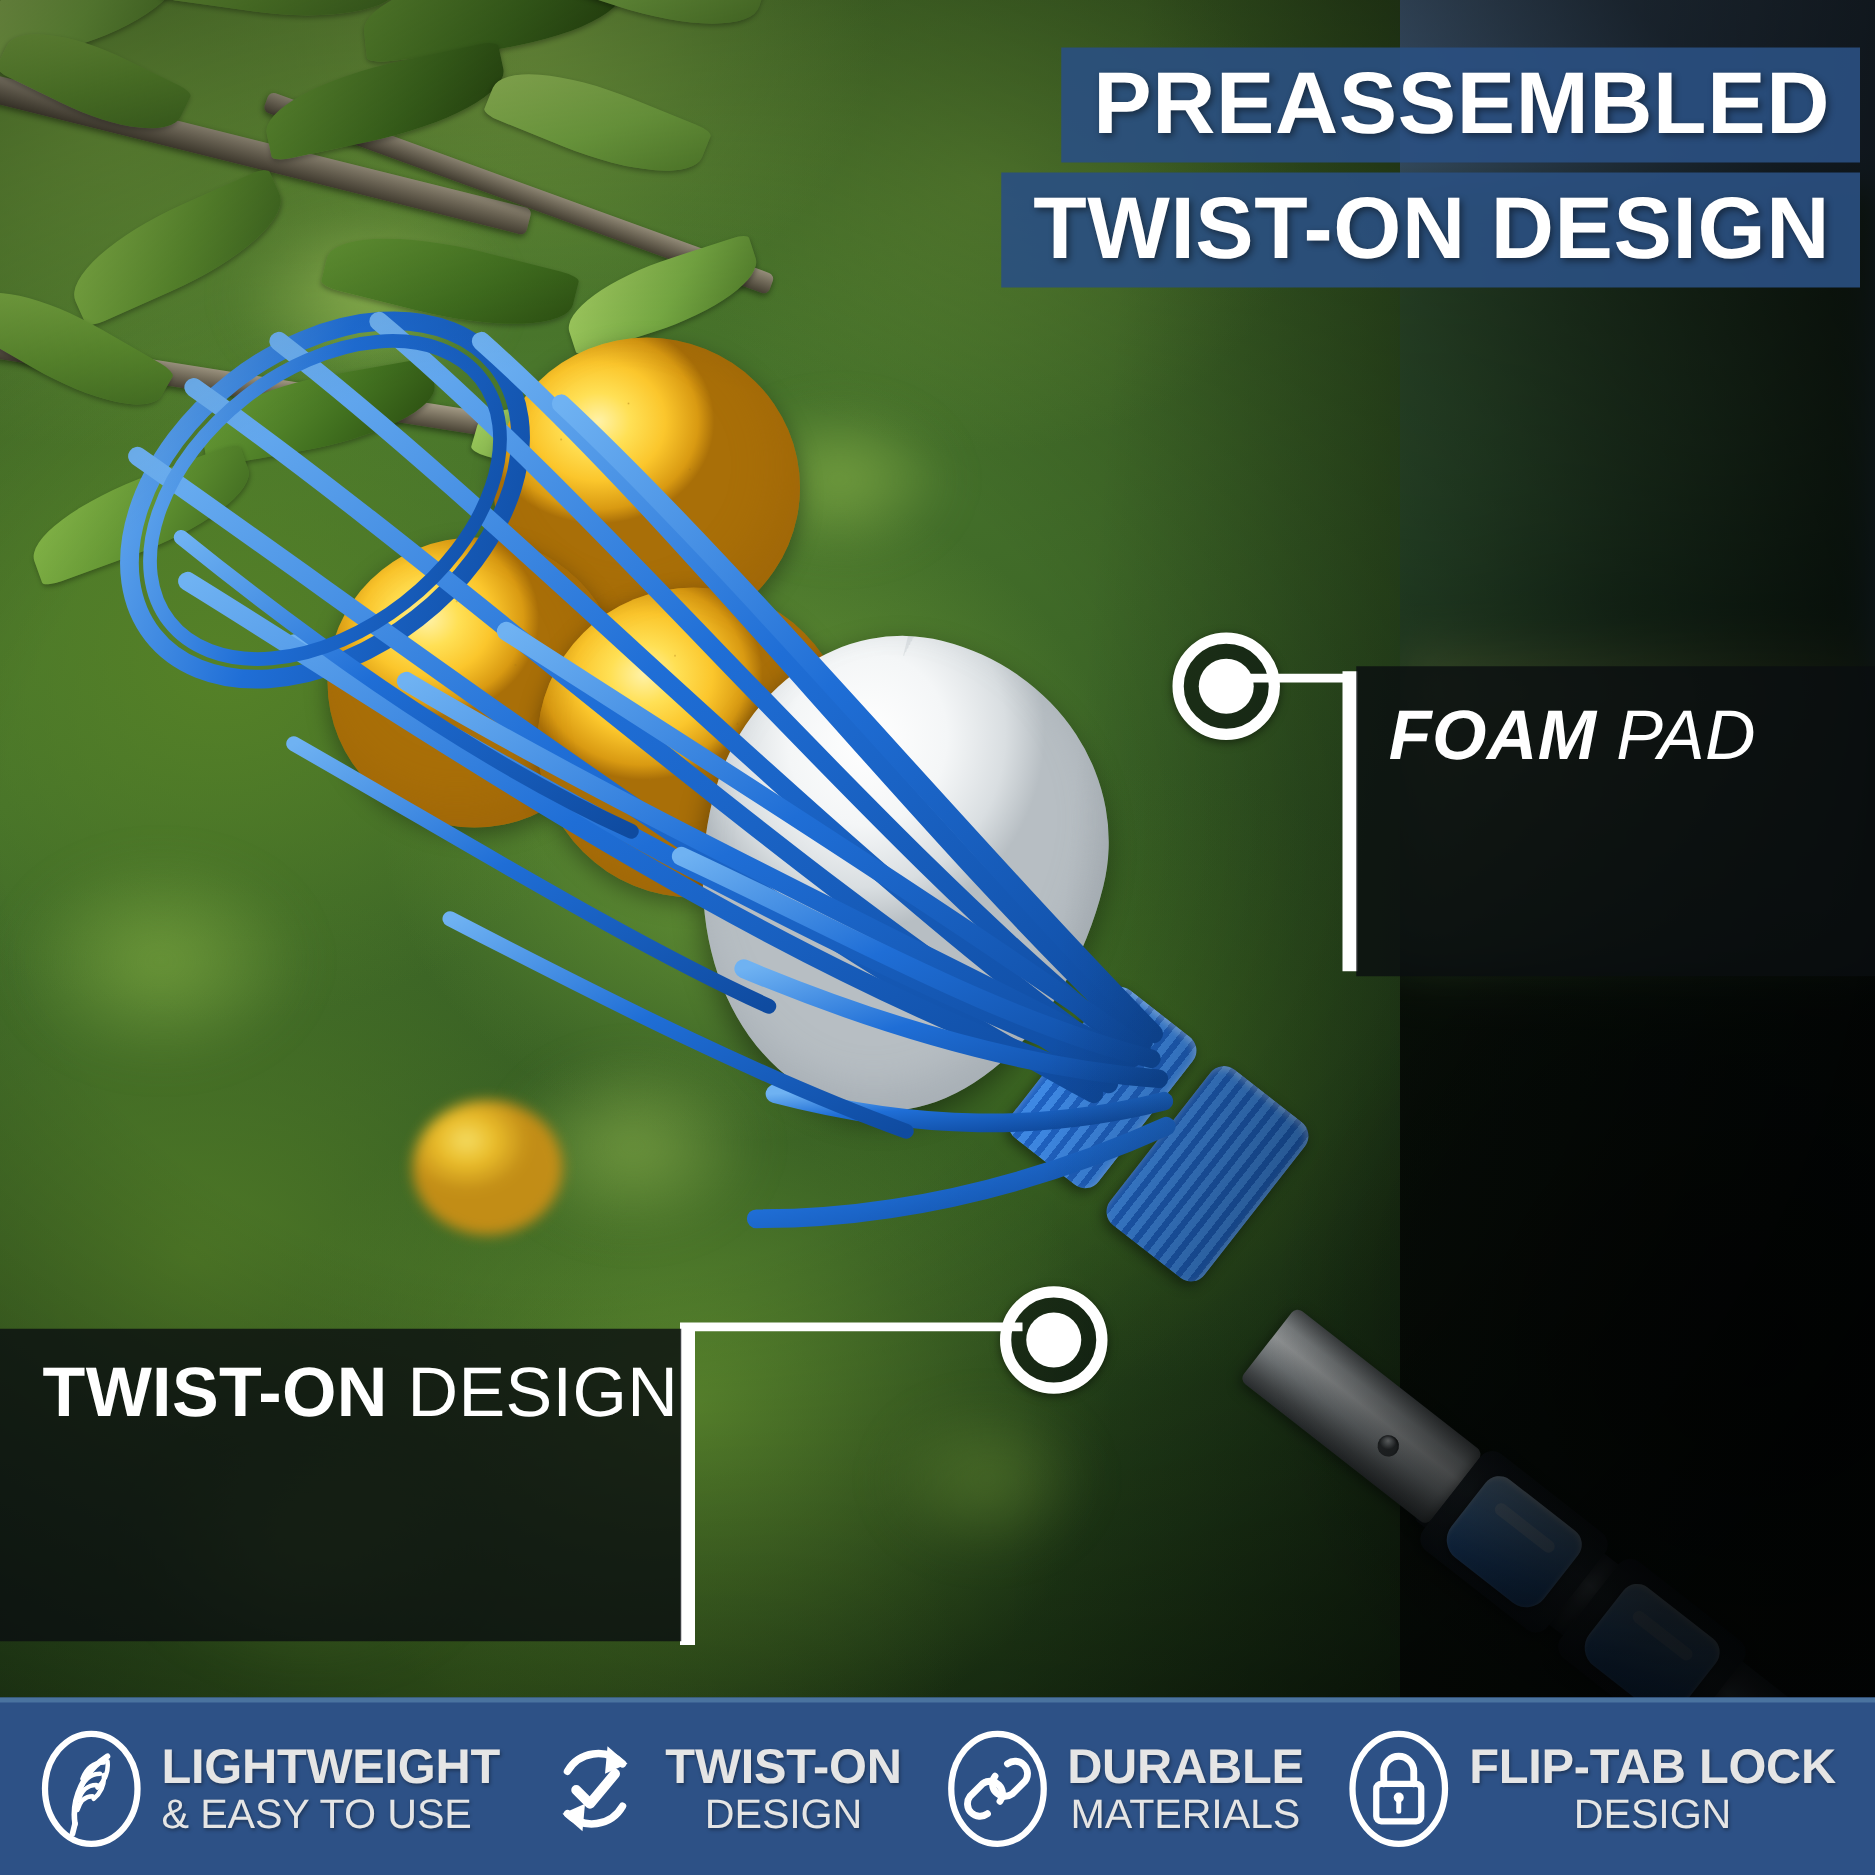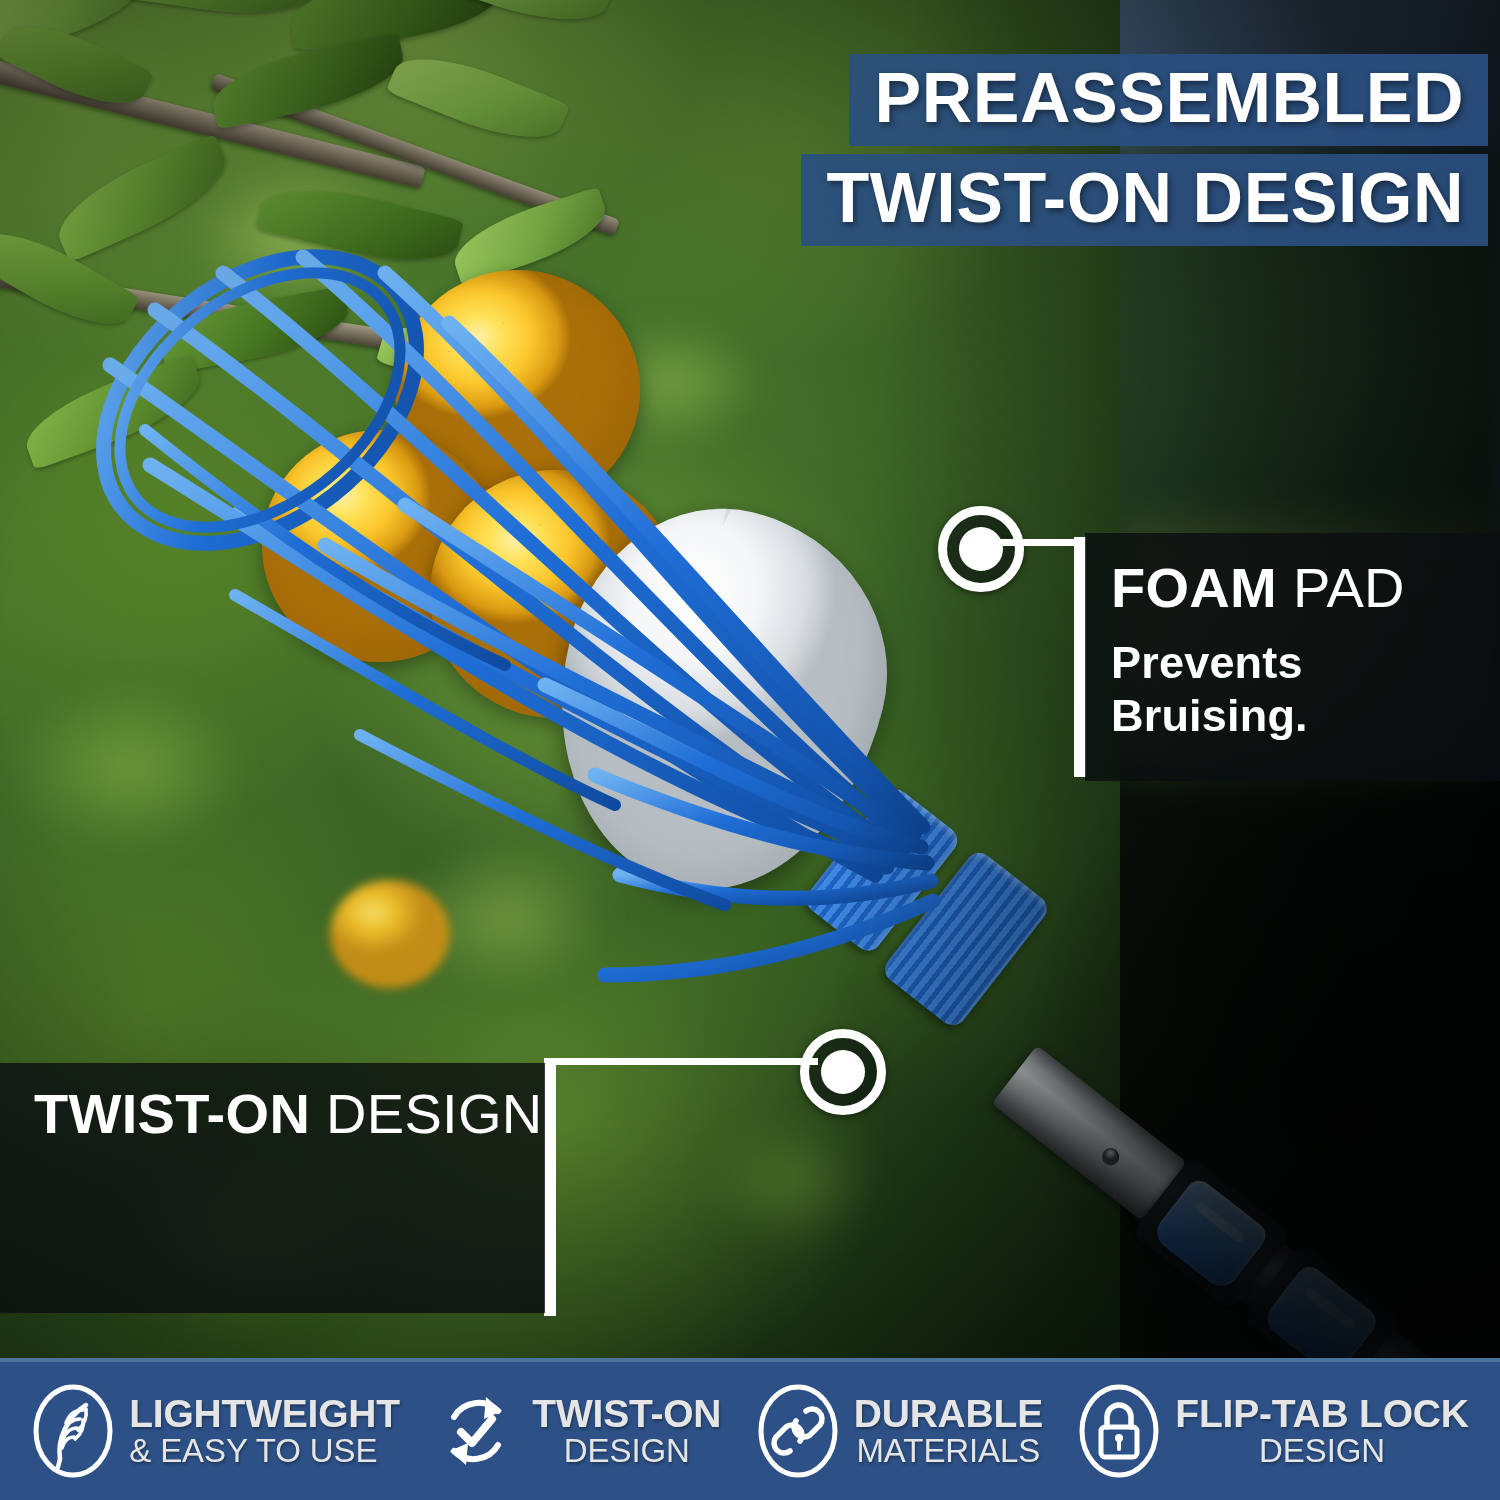--- a/index.html
+++ b/index.html
@@ -180,21 +180,21 @@
     background:
       radial-gradient(78% 64% at 30% 44%, rgba(0,0,0,0) 38%, rgba(0,0,0,.30) 72%, rgba(0,0,0,.62) 100%),
       linear-gradient(275deg, rgba(2,8,10,.80) 0%, rgba(2,8,10,.50) 18%, rgba(0,0,0,0) 44%);
   }
   .vignette-br{
     position:absolute;right:0;bottom:120px;width:780px;height:760px;pointer-events:none;
     background:radial-gradient(70% 70% at 88% 60%, rgba(0,0,0,.55) 0%, rgba(0,0,0,0) 72%);
   }
 
   
-  .headline{position:absolute;right:12px;top:54px;display:flex;flex-direction:column;align-items:flex-end;gap:8px;}
+  .headline{position:absolute;right:12px;top:38px;display:flex;flex-direction:column;align-items:flex-end;gap:8px;}
   .band{
     background:rgba(42,79,128,.92);
     color:#fff;font-weight:bold;letter-spacing:.5px;
     padding:9px 24px 13px 26px;line-height:1;
     text-shadow:2px 3px 6px rgba(0,0,0,.45);
     white-space:nowrap;
   }
   .band1{font-size:70px;}
   .band2{font-size:70px;}
 
@@ -211,21 +211,21 @@
     display:flex;align-items:center;justify-content:center;
     box-shadow:0 2px 8px rgba(0,0,0,.5);
   }
   .marker .dot{width:44px;height:44px;border-radius:50%;background:#fff;}
 
   .c-title{font-size:56px;line-height:1.02;font-weight:bold;letter-spacing:.3px;white-space:nowrap;}
   .c-title .light{font-weight:normal;}
   .c-body{font-size:45px;line-height:1.18;font-weight:600;letter-spacing:.2px;}
 
   
-  #foam-callout{left:1085px;top:533px;width:415px;height:248px;padding:26px 18px 0 26px;}
+  #foam-callout{left:1085px;top:533px;width:415px;height:248px;padding:26px 18px 0 26px;font-style:italic;}
   #foam-bar{left:1074px;top:537px;width:12px;height:240px;}
   #foam-leader{left:992px;top:539px;width:90px;}
   #foam-marker{left:938px;top:506px;}
 
   
   #twist-callout{left:0px;top:1063px;width:545px;height:250px;padding:22px 26px 0 34px;text-align:center;}
   #twist-bar{left:544px;top:1058px;width:12px;height:258px;}
   #twist-leader{left:556px;top:1058px;width:262px;}
   #twist-marker{left:800px;top:1029px;}
   #twist-callout .c-title{text-align:left;}
@@ -362,21 +362,20 @@
   </div>
 
   <div class="marker" id="foam-marker">
     <div class="dot"></div>
   </div>
   <div class="leader" id="foam-leader"></div>
   <div class="callout-bar" id="foam-bar"></div>
   <div class="callout-panel" id="foam-callout">
     <div class="c-title"><span>FOAM</span><span class="light"> PAD</span></div>
     <div class="c-body" style="margin-top:20px;">
-      <div>Prevents Bruising.</div>
     </div>
   </div>
 
   <div class="marker" id="twist-marker">
     <div class="dot"></div>
   </div>
   <div class="leader" id="twist-leader"></div>
   <div class="callout-bar" id="twist-bar"></div>
   <div class="callout-panel" id="twist-callout">
     <div class="c-title"><span>TWIST-ON</span><span class="light"> DESIGN</span></div>

